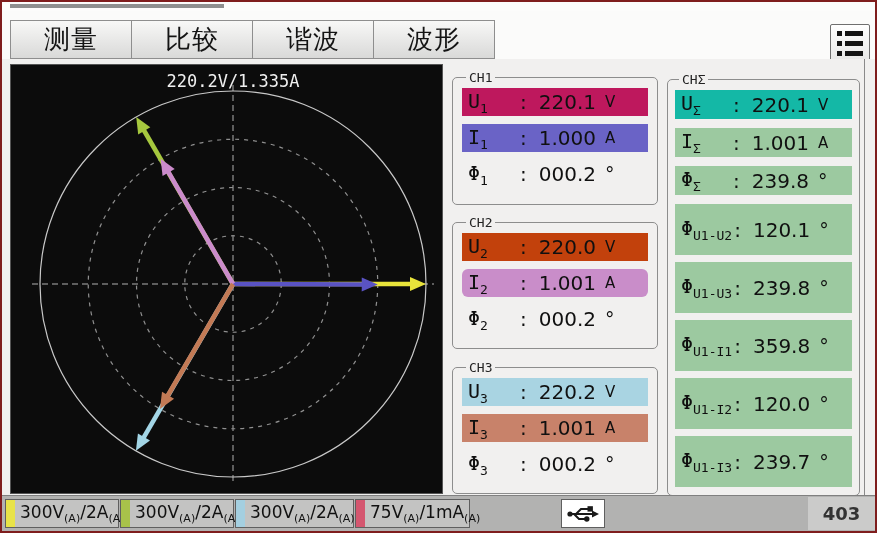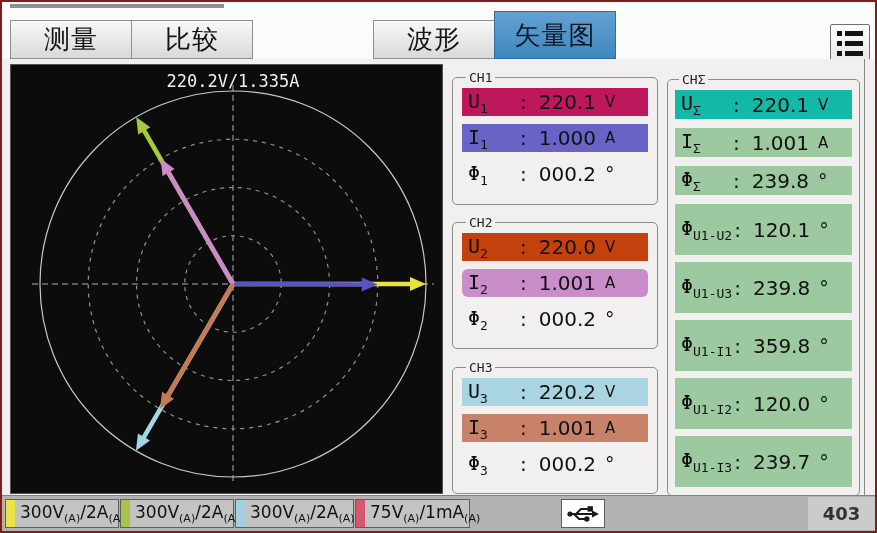--- a/index.html
+++ b/index.html
@@ -79,22 +79,22 @@
 
 <div class="screen">
 
   <div class="topstrip">
     <div class="scroll-indicator"></div>
   </div>
 
   <div class="tabbar">
     <div class="tab" style="left:8px">测量</div>
     <div class="tab" style="left:129px">比较</div>
+    <div class="tab" style="left:250px">谐波</div>
     <div class="tab" style="left:371px">波形</div>
-    <div class="tab active" style="left:492px">矢量图</div>
     <div class="menu-btn">
       <span style="display:contents">
         <span class="menu-row">
             <span class="menu-dot"></span>
             <span class="menu-bar"></span>
           </span>
         <span class="menu-row">
             <span class="menu-dot"></span>
             <span class="menu-bar"></span>
           </span>

